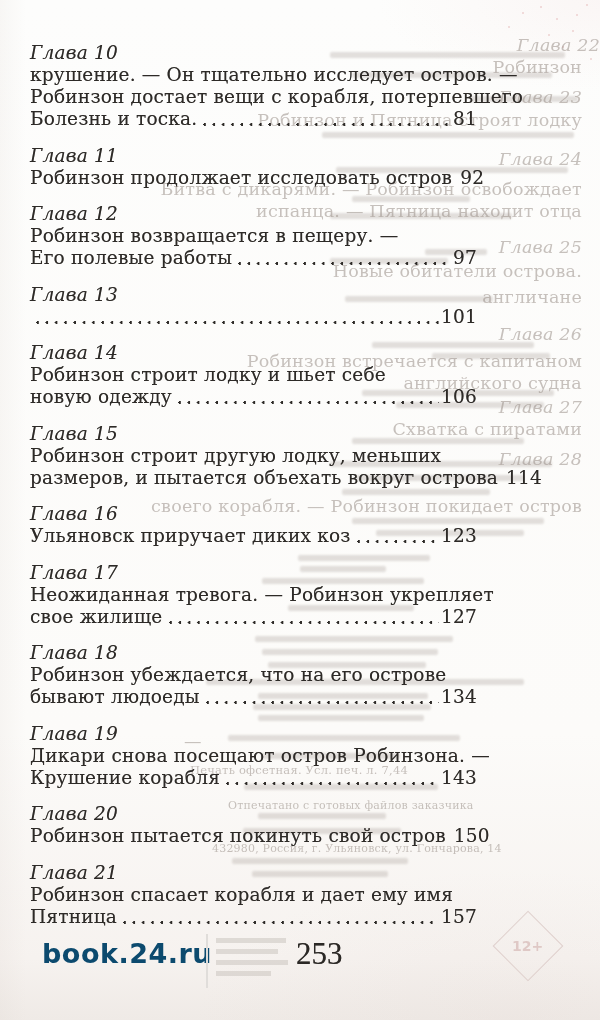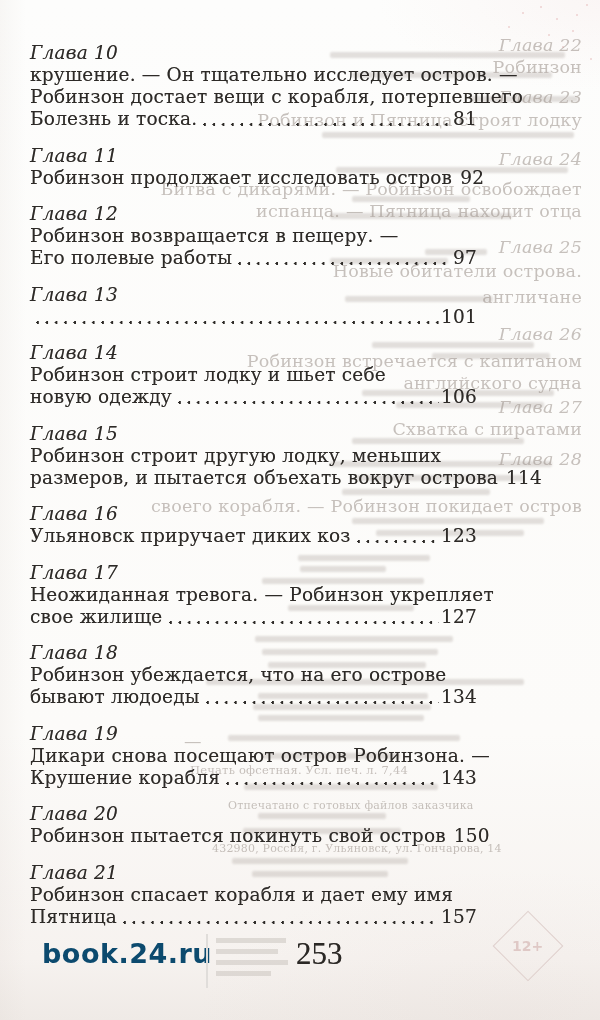--- a/index.html
+++ b/index.html
@@ -109,21 +109,21 @@
       <div class="smudge" style="left: 228px; top: 735px; width: 232px; height: 6px;"></div>
       <div class="smudge" style="left: 262px; top: 753px; width: 138px; height: 6px;"></div>
       <div class="smudge" style="left: 244px; top: 784px; width: 194px; height: 6px;"></div>
       <div class="smudge" style="left: 258px; top: 813px; width: 128px; height: 6px;"></div>
       <div class="smudge" style="left: 243px; top: 828px; width: 158px; height: 6px;"></div>
       <div class="smudge" style="left: 232px; top: 858px; width: 176px; height: 6px;"></div>
       <div class="smudge" style="left: 252px; top: 871px; width: 136px; height: 6px;"></div>
     </div>
 
   <div class="ghost-layer">
-      <div class="ghost" style="top: 35px; right: 18px; font-style: italic;">Глава 22</div>
+      <div class="ghost" style="top: 35px; right: 0; font-style: italic;">Глава 22</div>
       <div class="ghost" style="top: 57px; right: 18px;">Робинзон</div>
       <div class="ghost" style="top: 87px; right: 18px; font-style: italic;">Глава 23</div>
       <div class="ghost" style="top: 110px; right: 18px;">Робинзон и Пятница строят лодку</div>
       <div class="ghost" style="top: 149px; right: 18px; font-style: italic;">Глава 24</div>
       <div class="ghost" style="top: 179px; right: 18px;">Битва с дикарями. — Робинзон освобождает</div>
       <div class="ghost" style="top: 201px; right: 18px;">испанца. — Пятница находит отца</div>
       <div class="ghost" style="top: 237px; right: 18px; font-style: italic;">Глава 25</div>
       <div class="ghost" style="top: 261px; right: 18px;">Новые обитатели острова.</div>
       <div class="ghost" style="top: 287px; right: 18px;">англичане</div>
       <div class="ghost" style="top: 324px; right: 18px; font-style: italic;">Глава 26</div>

